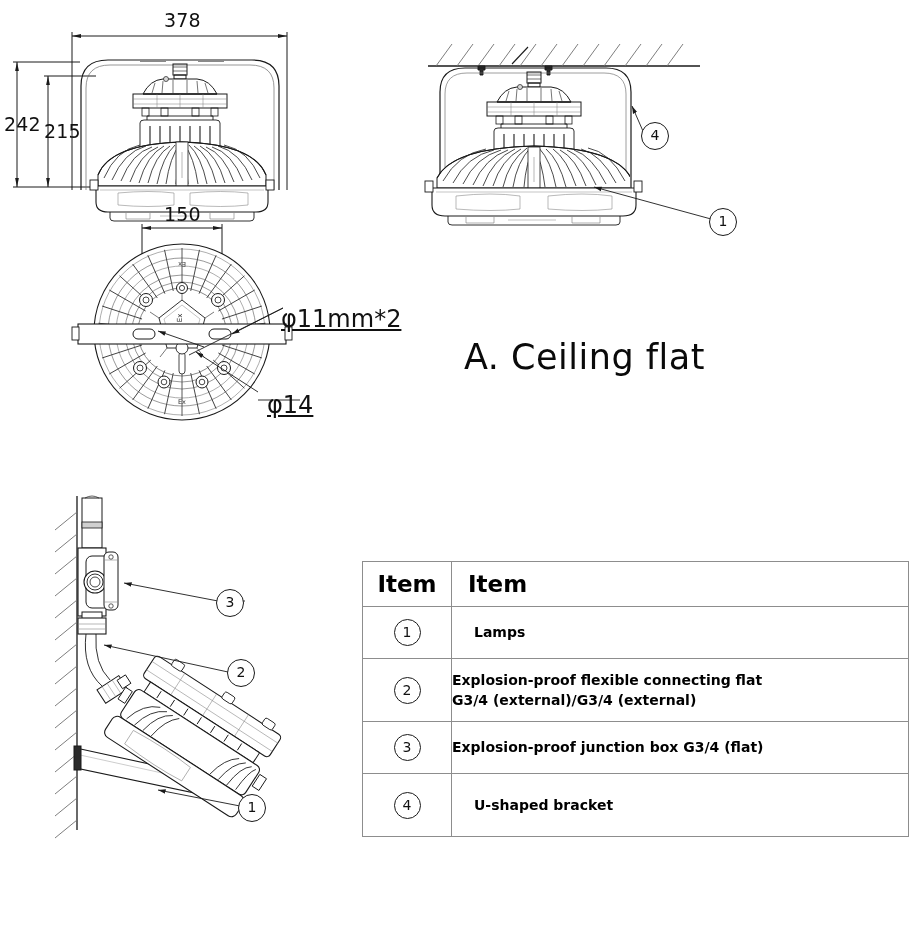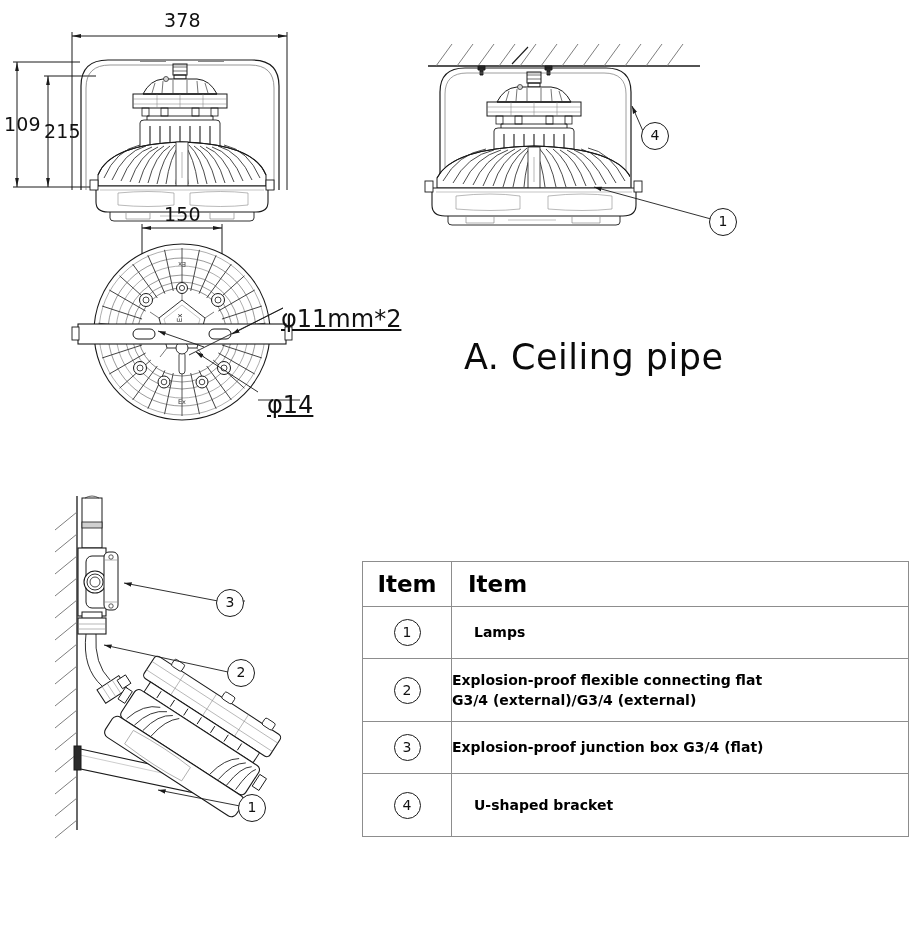--- a/index.html
+++ b/index.html
@@ -645,28 +645,28 @@
         <path d="M218,601 L124,583" stroke-width="0.9" marker-end="url(#arrSolid)"></path>
         <line x1="218" y1="601" x2="245" y2="601" stroke-width="0.9"></line>
         <path d="M228,672 L104,645" stroke-width="0.9" marker-end="url(#arrSolid)"></path>
         <path d="M240,806 L158,790" stroke-width="0.9" marker-end="url(#arrSolid)"></path>
       </g>
 
     </g>
   </svg>
 
   <div class="lbl dim-num" style="left:164px; top:9px;">378</div>
-  <div class="lbl dim-num" style="left:4px; top:113px;">109</div>
+  <div class="lbl dim-num" style="left:4px; top:113px;">242</div>
   <div class="lbl dim-num" style="left:44px; top:120px;">215</div>
   <div class="lbl dim-num" style="left:164px; top:203px;">150</div>
 
   <div class="lbl phi" style="left:281px; top:305px;">φ11mm*2</div>
   <div class="lbl phi" style="left:267px; top:391px;">φ14</div>
 
-  <div class="lbl caption" style="left:464px; top:337px;">A. Ceiling pipe</div>
+  <div class="lbl caption" style="left:464px; top:337px;">A. Ceiling flat</div>
 
   <div class="callout" style="left:641px; top:122px;">4</div>
   <div class="callout" style="left:709px; top:208px;">1</div>
 
   <div class="callout" style="left:216px; top:589px;">3</div>
   <div class="callout" style="left:227px; top:659px;">2</div>
   <div class="callout" style="left:238px; top:794px;">1</div>
 
   <table class="parts-table">
     <tbody>

